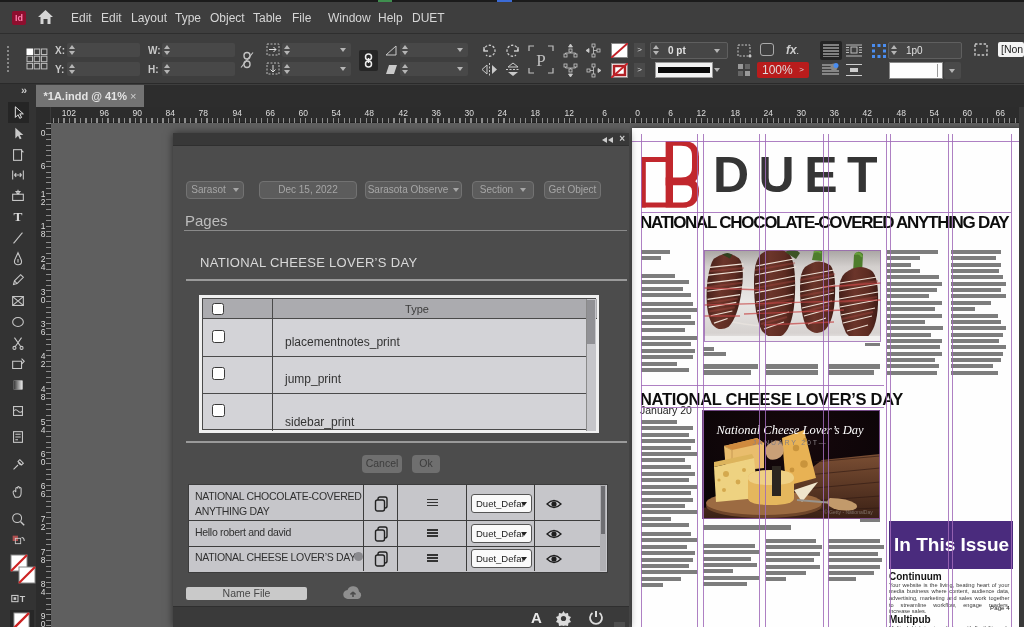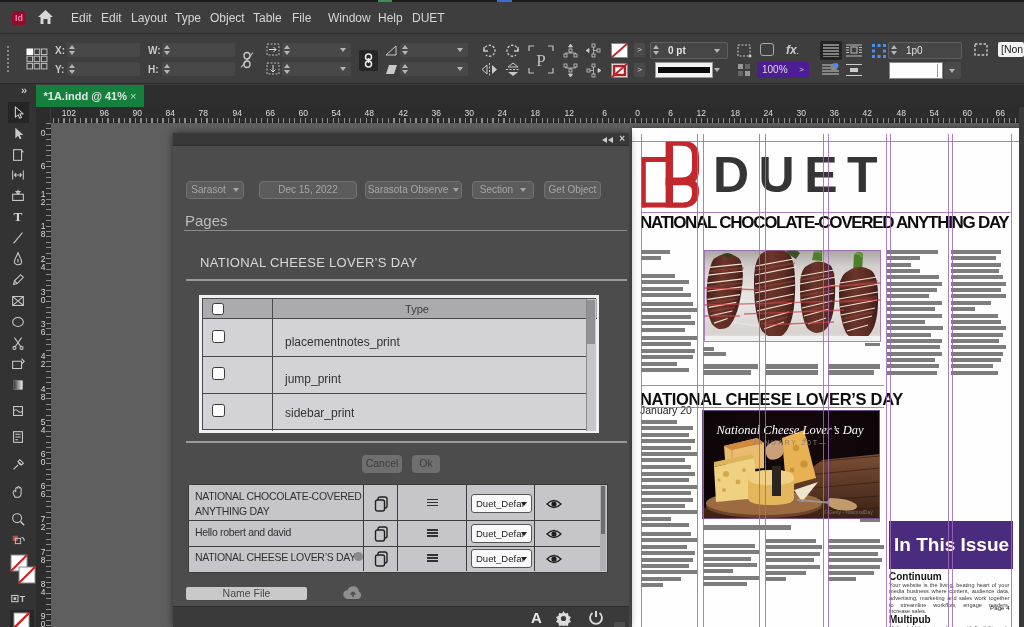--- a/index.html
+++ b/index.html
@@ -219,21 +219,21 @@
       <circle cx="13" cy="12" r="1.5" fill="#c9c9c9"></circle>
     </svg>
   <svg class="abs" style="left:737px;top:29px" width="15" height="14" viewBox="0 0 15 14">
       <rect x="1" y="1" width="5" height="5" fill="#999"></rect>
       <rect x="8" y="1" width="5" height="5" fill="#666"></rect>
       <rect x="1" y="8" width="5" height="5" fill="#666"></rect>
       <rect x="8" y="8" width="5" height="5" fill="#999"></rect>
     </svg>
   <div class="abs" style="left:760px;top:9px;width:14px;height:13px;border:1px solid #aaa;border-radius:3px"></div>
   <div class="abs" style="left:786px;top:9px;color:#ccc;font-size:12px;font-style:italic;font-weight:bold">fx<span style="font-size:8px">.</span></div>
-  <div class="abs" style="left:757px;top:28px;width:52px;height:16px;background:#4c1d95;border-radius:2px;color:#ddd;font-size:10px;line-height:16px;padding-left:5px">100%</div>
+  <div class="abs" style="left:757px;top:28px;width:52px;height:16px;background:#b91c1c;border-radius:2px;color:#ddd;font-size:12px;line-height:16px;padding-left:5px">100%</div>
   <div class="abs" style="left:795px;top:28px;width:13px;height:16px;color:#ddd;font-size:8px;text-align:center;line-height:16px">&gt;</div>
 
   <div class="abs" style="left:820px;top:7px;width:22px;height:19px;background:#242424;border-radius:2px"></div>
   <svg class="abs" style="left:823px;top:10px" width="16" height="13" viewBox="0 0 16 13">
       <g stroke="#ddd">
         <path d="M0 1 h16 M0 4 h16 M0 7 h16 M0 10 h16 M0 13 h16"></path>
       </g>
     </svg>
   <svg class="abs" style="left:846px;top:10px" width="16" height="13" viewBox="0 0 16 13">
       <g stroke="#bbb">
@@ -275,21 +275,21 @@
   <div class="abs" style="left:944px;top:28px;width:17px;height:17px;background:#4a4a4a;border-radius:2px"></div>
     <div class="td" style="left:949px;top:35px"></div>
   <svg class="abs" style="left:974px;top:9px" width="15" height="14" viewBox="0 0 15 14">
       <rect x="1" y="1" width="12" height="11" fill="none" stroke="#c9c9c9" stroke-dasharray="2.5 1.8" stroke-width="1.4"></rect>
     </svg>
   <div class="abs" style="left:998px;top:8px;width:26px;height:15px;background:#f4f4f4;border-radius:2px;color:#222;font-size:10.5px;line-height:15px;padding-left:3px">[Non</div>
 </div>
 
 
 <div class="abs" style="left:0;top:85px;width:1024px;height:22px;background:#2d2d2d">
-  <div class="abs" style="left:36px;top:0;width:108px;height:30px;background:#15803d;color:#e4e4e4;font-size:11px;font-weight:bold;line-height:22px;text-align:center">*1A.indd @ 41% <span style="font-weight:normal;color:#cfcfcf">×</span></div>
+  <div class="abs" style="left:36px;top:0;width:108px;height:30px;background:#737373;color:#e4e4e4;font-size:11px;font-weight:bold;line-height:22px;text-align:center">*1A.indd @ 41% <span style="font-weight:normal;color:#cfcfcf">×</span></div>
 </div>
 <div class="abs" style="left:0;top:84px;width:36px;height:23px;background:#333"></div>
 
 
 <div class="abs" style="left:36px;top:107px;width:983px;height:16px;background:#2c2c2c;border-bottom:1px solid #222">
   <div class="abs" style="left:0;top:11px;width:983px;height:5px;background:repeating-linear-gradient(90deg,#8d8d8d 0 1px,transparent 1px 5.5px)"></div>
   <div class="abs" style="left:0;top:0;width:983px;height:16px;overflow:hidden"></div>
 </div>
 <div class="abs" style="left:0px;top:107px;width:1019px;height:16px;overflow:hidden;pointer-events:none">
     <div class="rnum" style="left:591px">6</div>
@@ -776,21 +776,21 @@
       <div class="abs" style="left:383px;top:0;width:10px;height:132px;background:#c6c6ca;border-left:1px solid #8a8a8a"></div>
       <div class="abs" style="left:384px;top:1px;width:8px;height:44px;background:#919195"></div>
       <div class="abs" style="left:0;top:57px;width:383px;height:1px;background:#4a4a4a"></div>
       <div class="abs" style="left:0;top:94px;width:383px;height:1px;background:#4a4a4a"></div>
       <div class="abs" style="left:9px;top:4px;width:12px;height:12px;background:#fff;border:1.5px solid #3a3a3a;border-radius:2.5px"></div>
       <div class="abs" style="left:9px;top:31px;width:13px;height:13px;background:#fff;border:1.5px solid #3a3a3a;border-radius:2.5px"></div>
       <div class="abs" style="left:9px;top:68px;width:13px;height:13px;background:#fff;border:1.5px solid #3a3a3a;border-radius:2.5px"></div>
       <div class="abs" style="left:9px;top:105px;width:13px;height:13px;background:#fff;border:1.5px solid #3a3a3a;border-radius:2.5px"></div>
       <div class="abs" style="left:82px;top:31px;font-size:12px;color:#333;line-height:14px;margin-top:5px">placementnotes_print</div>
       <div class="abs" style="left:82px;top:68px;font-size:12px;color:#333;line-height:14px;margin-top:5px">jump_print</div>
-      <div class="abs" style="left:82px;top:105px;font-size:12px;color:#333;line-height:14px;margin-top:2px">sidebar_print</div>
+      <div class="abs" style="left:82px;top:105px;font-size:12px;color:#333;line-height:14px;margin-top:11px">sidebar_print</div>
     </div>
   </div>
 
   <div class="abs" style="left:13px;top:308px;width:441px;height:2px;background:#9a9a9a"></div>
   <div class="pbtn" style="left:189px;top:322px;width:40px;background:#6f6f6f;color:#3c3c3c;border:none;font-size:10.5px">Cancel</div>
   <div class="pbtn" style="left:239px;top:322px;width:28px;background:#6f6f6f;color:#3c3c3c;border:none;font-size:10.5px">Ok</div>
 
   <div class="abs" style="left:15px;top:351px;width:420px;height:89px;background:#c6c6ca;border:1.5px solid #3c3c3c">
     <div class="abs" style="left:174px;top:0;width:1px;height:86px;background:#3c3c3c"></div>
     <div class="abs" style="left:208px;top:0;width:1px;height:86px;background:#3c3c3c"></div>

